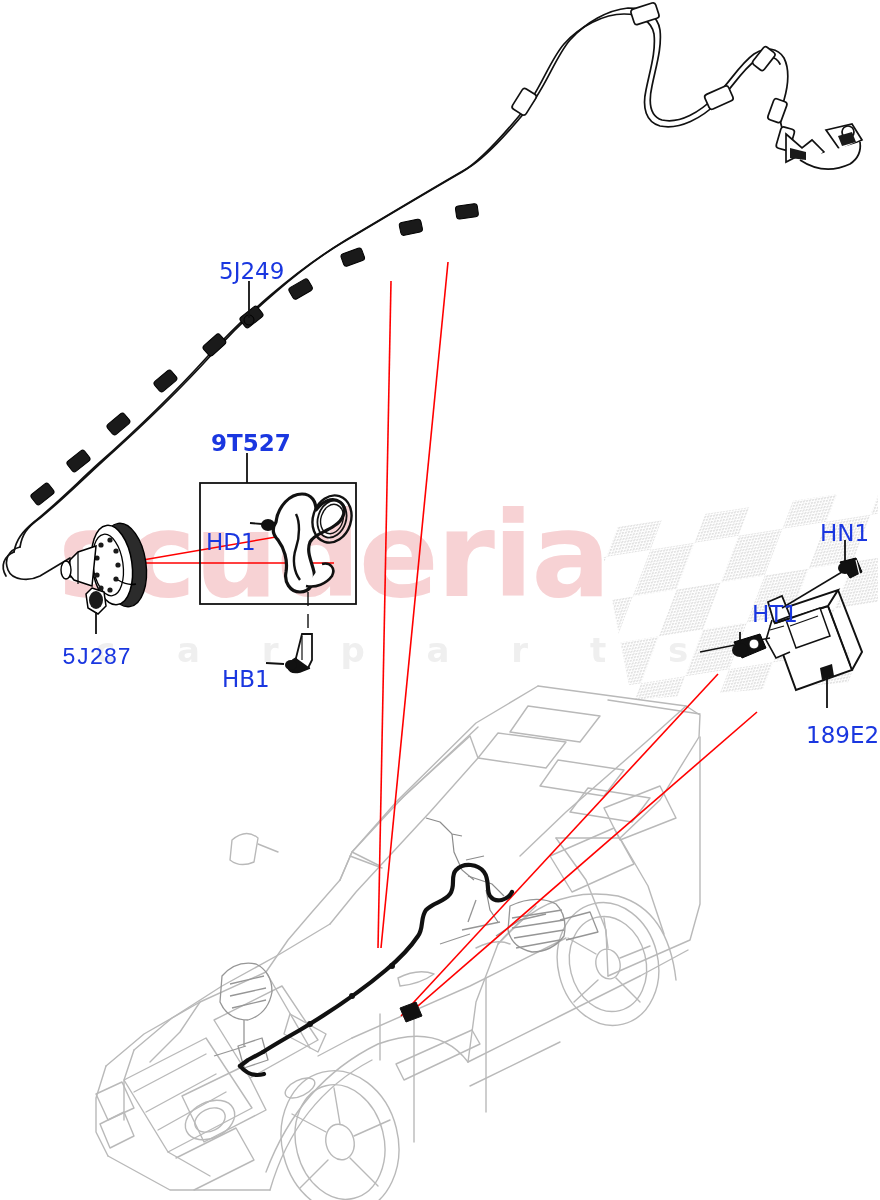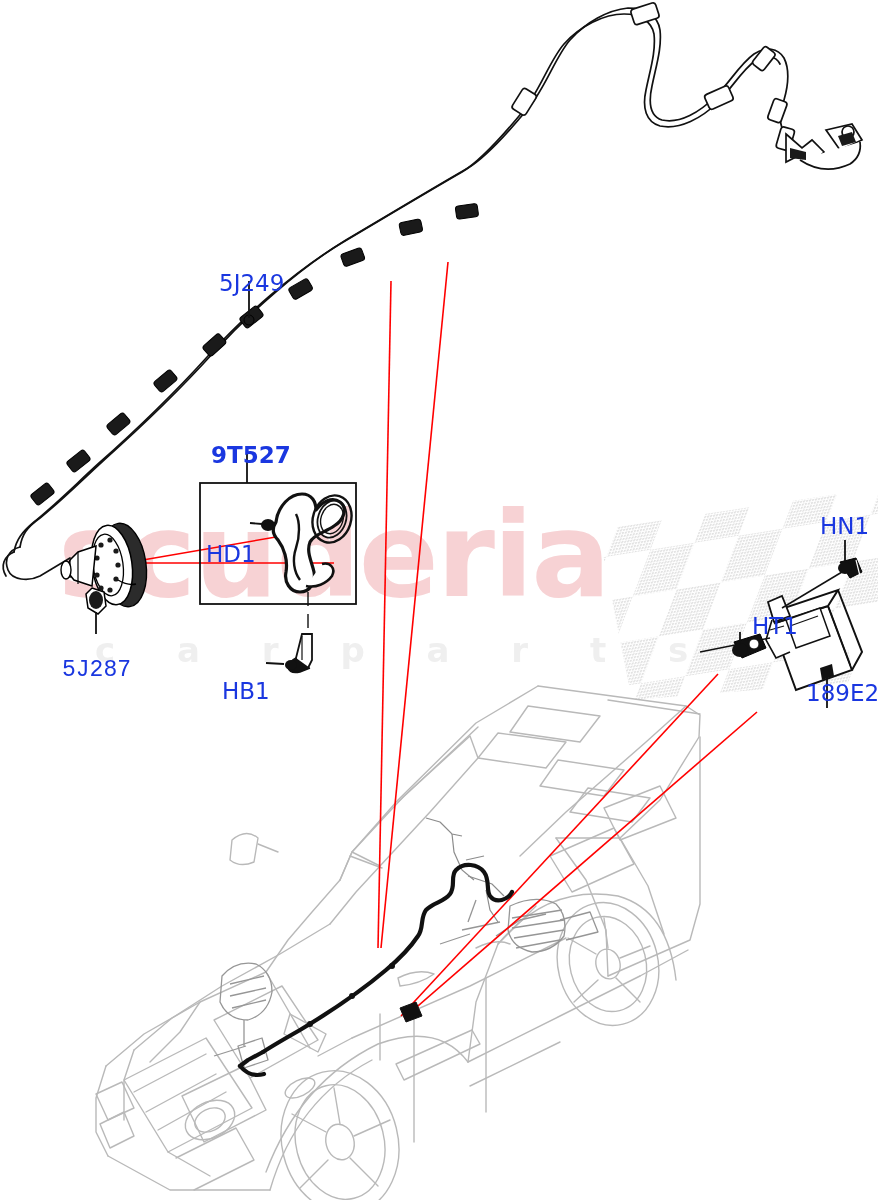--- a/index.html
+++ b/index.html
@@ -31,21 +31,20 @@
 
   
   .lbl{
     position:absolute;
     color:#1a37e0;
     font-size:23px;
     font-weight:normal;
     font-family:"DejaVu Sans", sans-serif;
     white-space:nowrap;
     user-select:none;
-    margin-top:12px;
   }
 </style>
 </head>
 <body>
 
 <div id="stage">
 
   <svg class="layer" width="880" height="1200" viewBox="0 0 880 1200">
     <defs>
       <pattern id="dotted" width="3" height="3" patternUnits="userSpaceOnUse">
@@ -486,16 +485,16 @@
       <line x1="827" y1="708" x2="827" y2="678"></line>
     </g>
   </svg>
 
   <div class="lbl" style="left:219px;top:258px;">5J249</div>
   <div class="lbl" style="left:211px;top:430px;font-weight:bold;">9T527</div>
   <div class="lbl" style="left:206px;top:529px;">HD1</div>
   <div class="lbl" style="left:62px;top:645px;font-family:Liberation Mono, monospace;">5J287</div>
   <div class="lbl" style="left:222px;top:666px;">HB1</div>
   <div class="lbl" style="left:752px;top:601px;">HT1</div>
-  <div class="lbl" style="left:820px;top:501px;">HN1</div>
-  <div class="lbl" style="left:806px;top:668px;text-align:center;">189E2</div>
+  <div class="lbl" style="left:820px;top:520px;">HN1</div>
+  <div class="lbl" style="left:806px;top:722px;text-align:center;">189E2</div>
 
 </div>
 
 </body></html>

